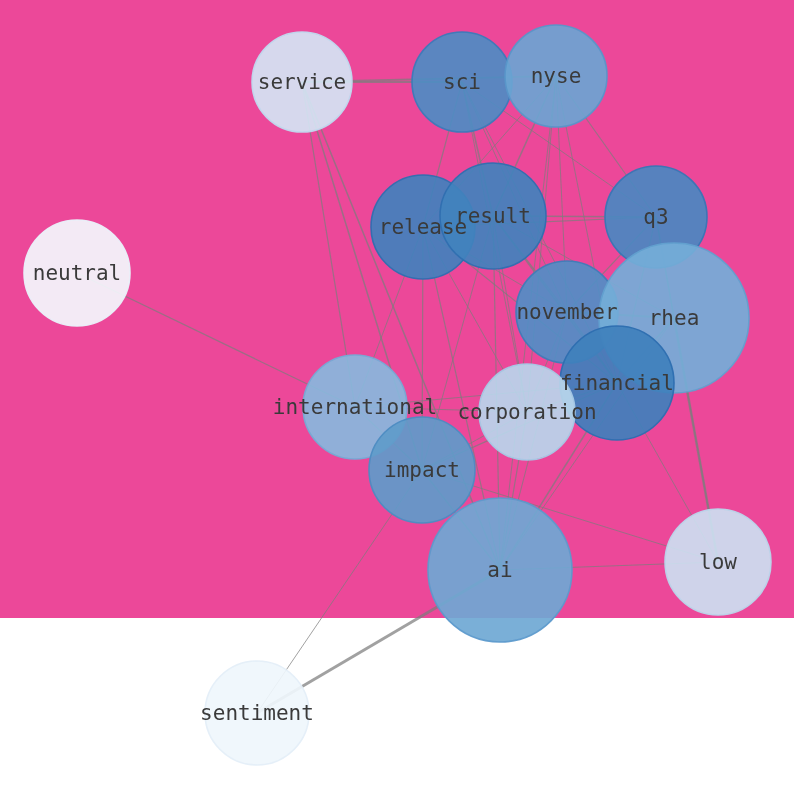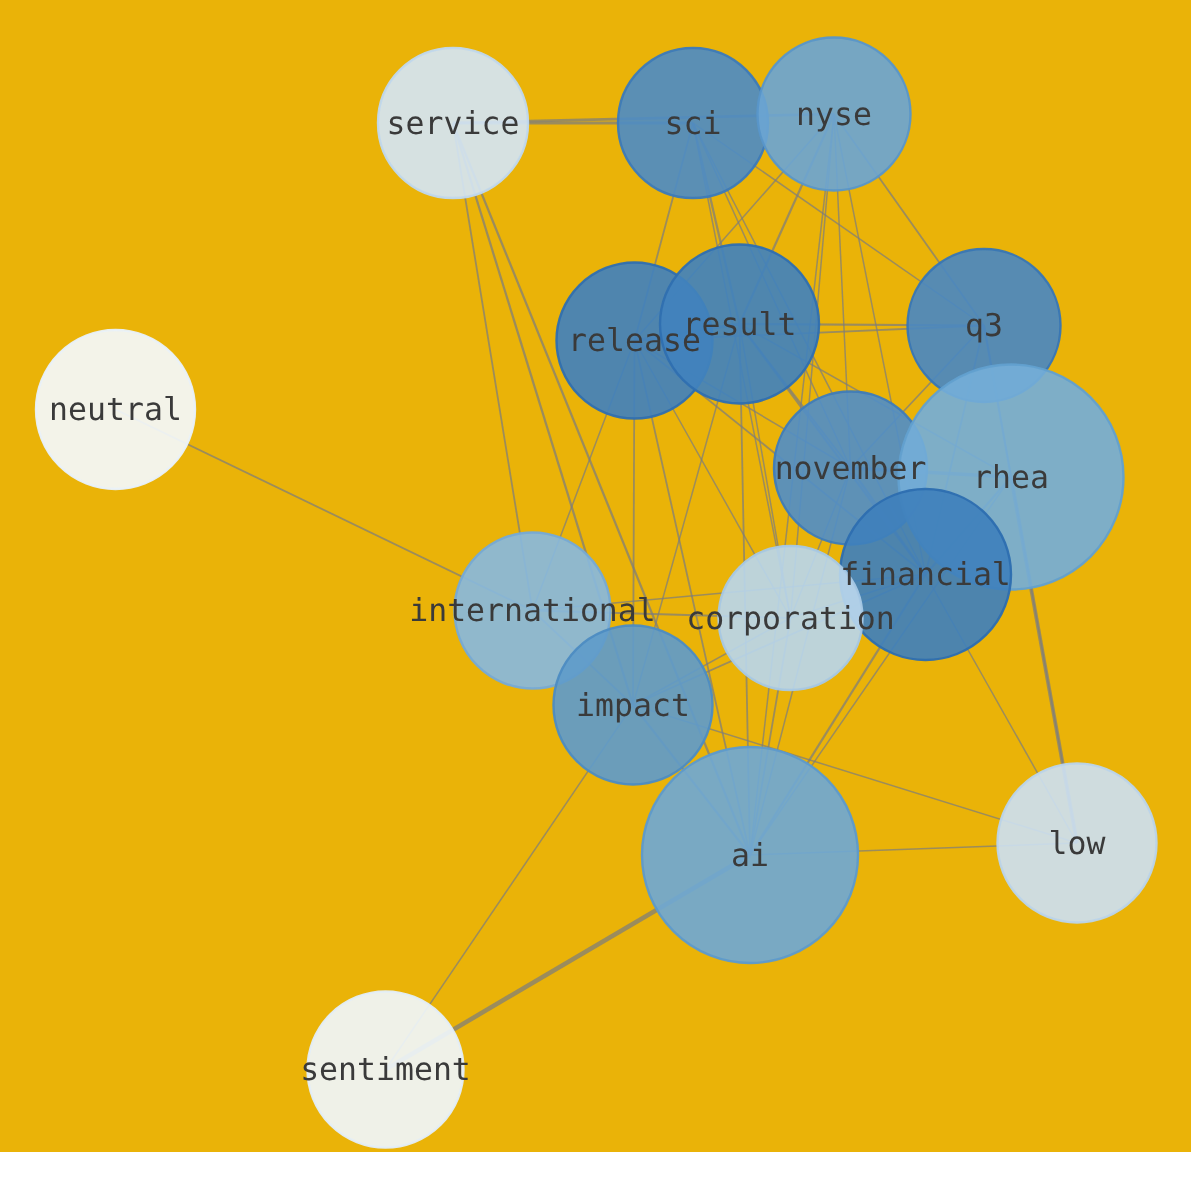--- a/index.html
+++ b/index.html
@@ -7,22 +7,22 @@
     padding: 0;
     background: #ffffff;
     width: 794px;
     height: 790px;
     overflow: hidden;
     font-family: "DejaVu Sans Mono", monospace;
   }
   .canvas {
     position: relative;
     width: 794px;
-    height: 768px;
-    background: #eab308;
+    height: 618px;
+    background: #ec4899;
     text-align: right;
   }
   svg text {
     font-family: "DejaVu Sans Mono", monospace;
     font-size: 21px;
     fill: #3a3a3a;
   }
 </style>
 </head>
 <body>

